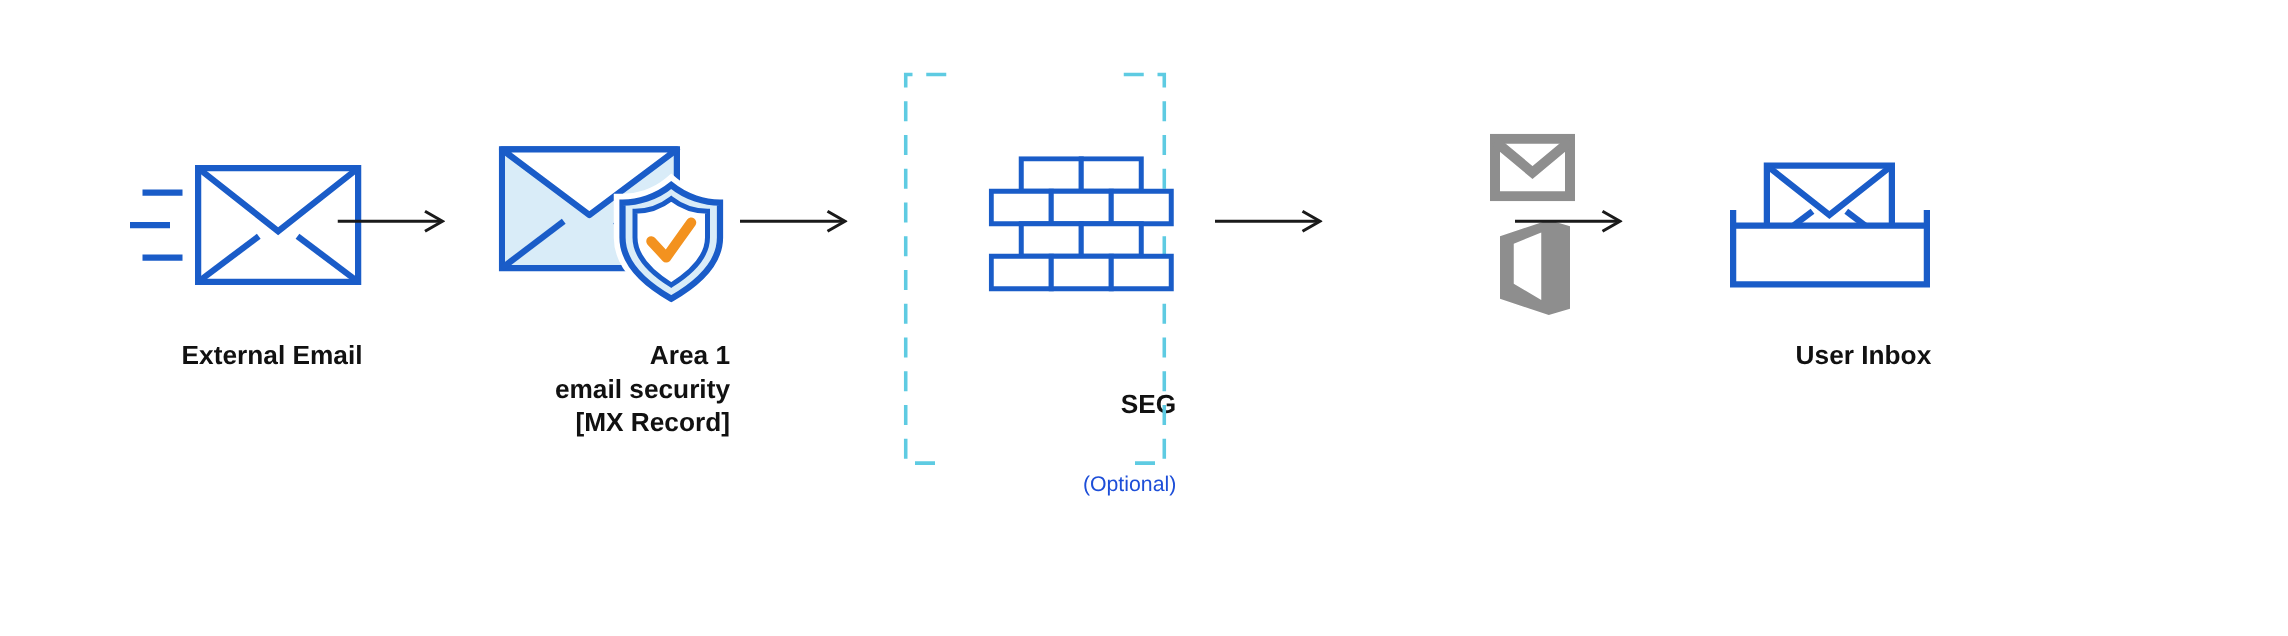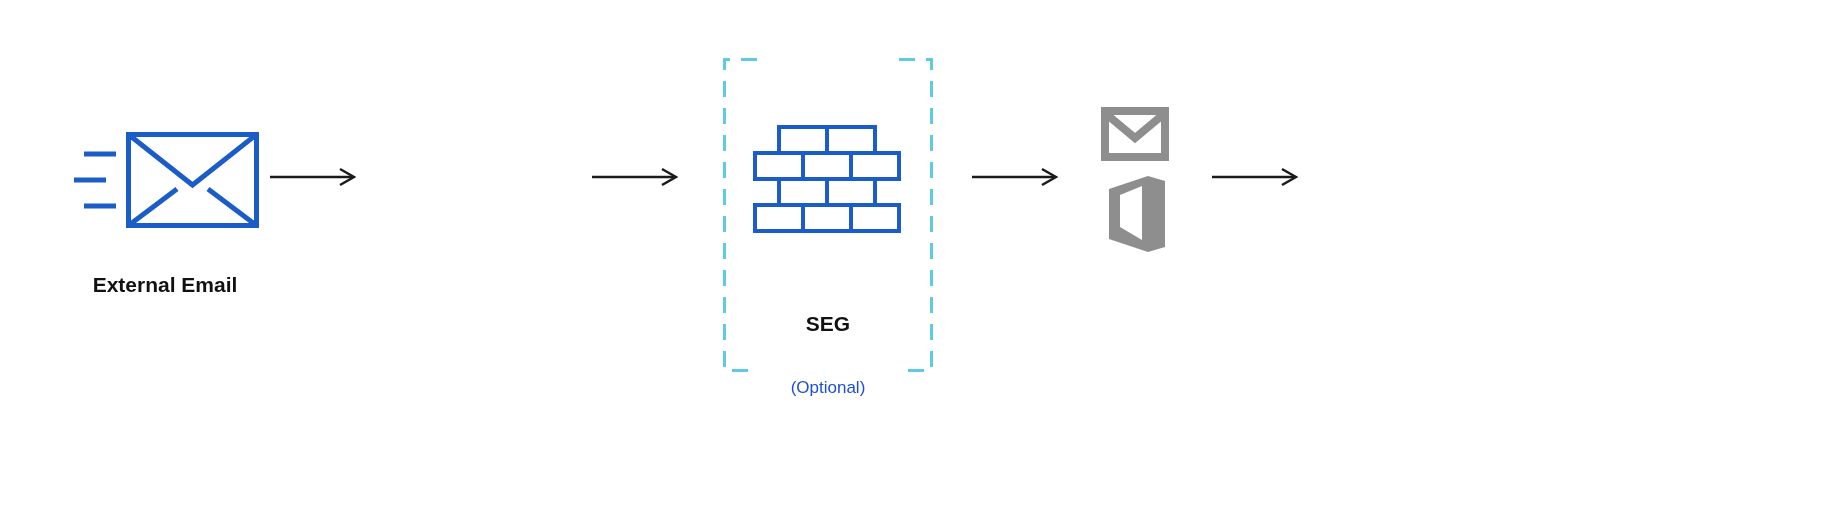--- a/index.html
+++ b/index.html
@@ -13,21 +13,21 @@
     width: 1830px;
     height: 509px;
     background: #ffffff;
     overflow: hidden;
   }
   .node {
     position: absolute;
     top: 105px;
     display: flex;
     flex-direction: column;
-    align-items: center;
+    align-items: flex-end;
   }
   .icon-box {
     height: 150px;
     display: flex;
     align-items: center;
     justify-content: center;
     position: relative;
   }
   .icon-stack {
     display: flex;
@@ -83,20 +83,39 @@
       </svg>
     </div>
     <div class="label">External Email</div>
   </div>
 
   <svg class="arrow" style="left:270px;" width="86" height="26" viewBox="0 0 86 26">
     <line x1="0" y1="13" x2="82" y2="13" stroke="#1a1a1a" stroke-width="2.5"></line>
     <path d="M70,5 L84,13 L70,21" fill="none" stroke="#1a1a1a" stroke-width="2.5"></path>
   </svg>
 
+  <div class="node" style="left:330px; width:254px;">
+    <div class="icon-box">
+      <svg width="185" height="130" viewBox="0 0 185 130">
+        <rect x="2.5" y="4.5" width="140" height="95" fill="#d9ecf8" stroke="#1a5cc8" stroke-width="5"></rect>
+        <path d="M2.5,4.5 L72.5,57 L142.5,4.5 Z" fill="#ffffff" stroke="#1a5cc8" stroke-width="5" stroke-linejoin="round"></path>
+        <path d="M2.5,99.5 L52,62" fill="none" stroke="#1a5cc8" stroke-width="5"></path>
+        <path d="M142.5,99.5 L93,62" fill="none" stroke="#1a5cc8" stroke-width="5"></path>
+        <g transform="translate(93,30)">
+          <path d="M45,3 C33,13 18,17 6,17 V45 C6,66 24,82 45,94 C66,82 84,66 84,45 V17 C72,17 57,13 45,3 Z" fill="#d9ecf8" stroke="#ffffff" stroke-width="14"></path>
+          <path d="M45,3 C33,13 18,17 6,17 V45 C6,66 24,82 45,94 C66,82 84,66 84,45 V17 C72,17 57,13 45,3 Z" fill="#d9ecf8" stroke="#1a5cc8" stroke-width="5"></path>
+          <path d="M45,14 C36,21 25,24 16,24 V45 C16,61 29,73 45,83 C61,73 74,61 74,45 V24 C65,24 54,21 45,14 Z" fill="#ffffff" stroke="#1a5cc8" stroke-width="4"></path>
+          <path d="M29,48 L41,61 L61,33" fill="none" stroke="#f3921f" stroke-width="8" stroke-linecap="round" stroke-linejoin="round"></path>
+        </g>
+      </svg>
+    </div>
+    <div class="label">Area 1</div>
+    <div class="label" style="margin-top:0;">email security</div>
+    <div class="label" style="margin-top:0;">[MX Record]</div>
+  </div>
 
   <svg class="arrow" style="left:592px;" width="86" height="26" viewBox="0 0 86 26">
     <line x1="0" y1="13" x2="82" y2="13" stroke="#1a1a1a" stroke-width="2.5"></line>
     <path d="M70,5 L84,13 L70,21" fill="none" stroke="#1a1a1a" stroke-width="2.5"></path>
   </svg>
 
   <div class="node" style="left:715px; width:226px;gap:39px;">
     <svg class="bracket" width="210" height="314" viewBox="0 0 210 314">
       <path d="M34,1.5 H1.5 V312.5 H34" fill="none" stroke="#5ecbe2" stroke-width="3" stroke-dasharray="16 11"></path>
       <path d="M176,1.5 H208.5 V312.5 H176" fill="none" stroke="#5ecbe2" stroke-width="3" stroke-dasharray="16 11"></path>
@@ -138,14 +157,28 @@
         </svg>
       </div>
     </div>
   </div>
 
   <svg class="arrow" style="left:1212px;" width="86" height="26" viewBox="0 0 86 26">
     <line x1="0" y1="13" x2="82" y2="13" stroke="#1a1a1a" stroke-width="2.5"></line>
     <path d="M70,5 L84,13 L70,21" fill="none" stroke="#1a1a1a" stroke-width="2.5"></path>
   </svg>
 
+  <div class="node" style="left:1295px; width:250px;">
+    <div class="icon-box">
+      <svg width="162" height="104" viewBox="0 0 162 104">
+        <rect x="30.5" y="4.5" width="100" height="64" fill="#ffffff" stroke="#1a5cc8" stroke-width="5"></rect>
+        <path d="M30.5,4.5 L80.5,44 L130.5,4.5" fill="none" stroke="#1a5cc8" stroke-width="5"></path>
+        <path d="M30.5,68.5 L67,41" fill="none" stroke="#1a5cc8" stroke-width="5"></path>
+        <path d="M130.5,68.5 L94,41" fill="none" stroke="#1a5cc8" stroke-width="5"></path>
+        <rect x="3.5" y="52.5" width="155" height="47" fill="#ffffff" stroke="#1a5cc8" stroke-width="5"></rect>
+        <line x1="3.5" y1="40" x2="3.5" y2="52.5" stroke="#1a5cc8" stroke-width="5"></line>
+        <line x1="158.5" y1="40" x2="158.5" y2="52.5" stroke="#1a5cc8" stroke-width="5"></line>
+      </svg>
+    </div>
+    <div class="label">User Inbox</div>
+  </div>
 
 </div>
 
 </body></html>

